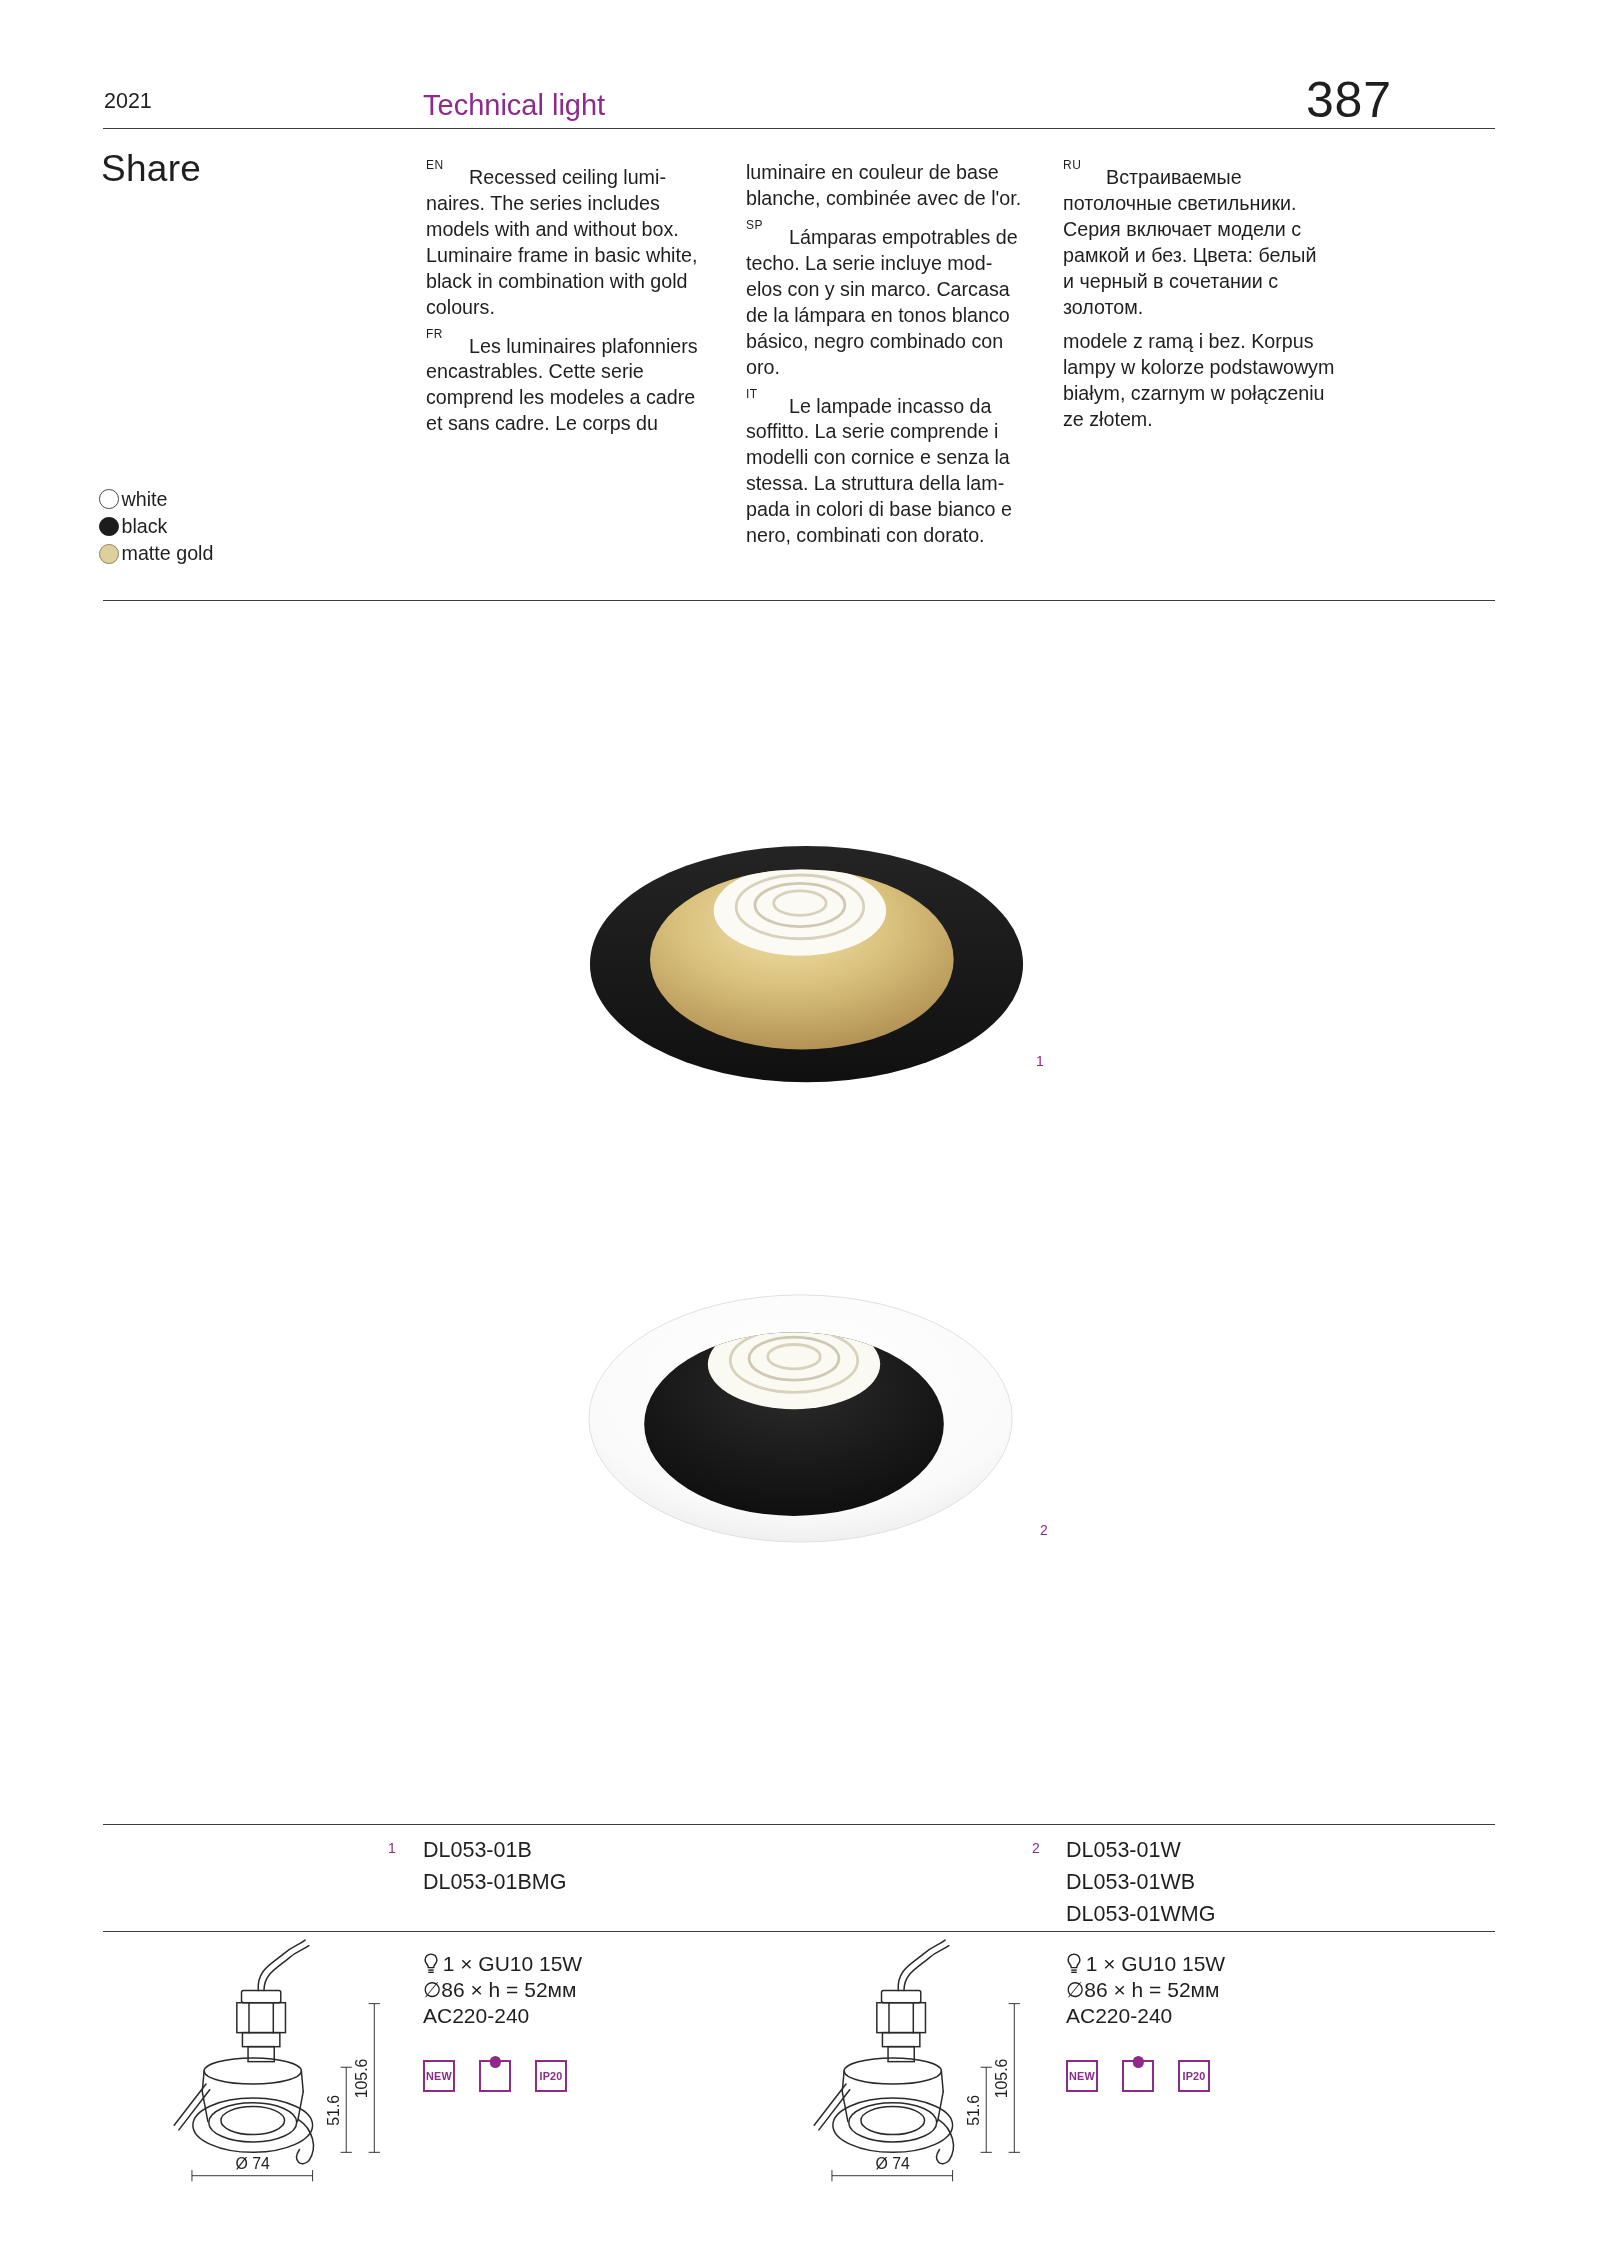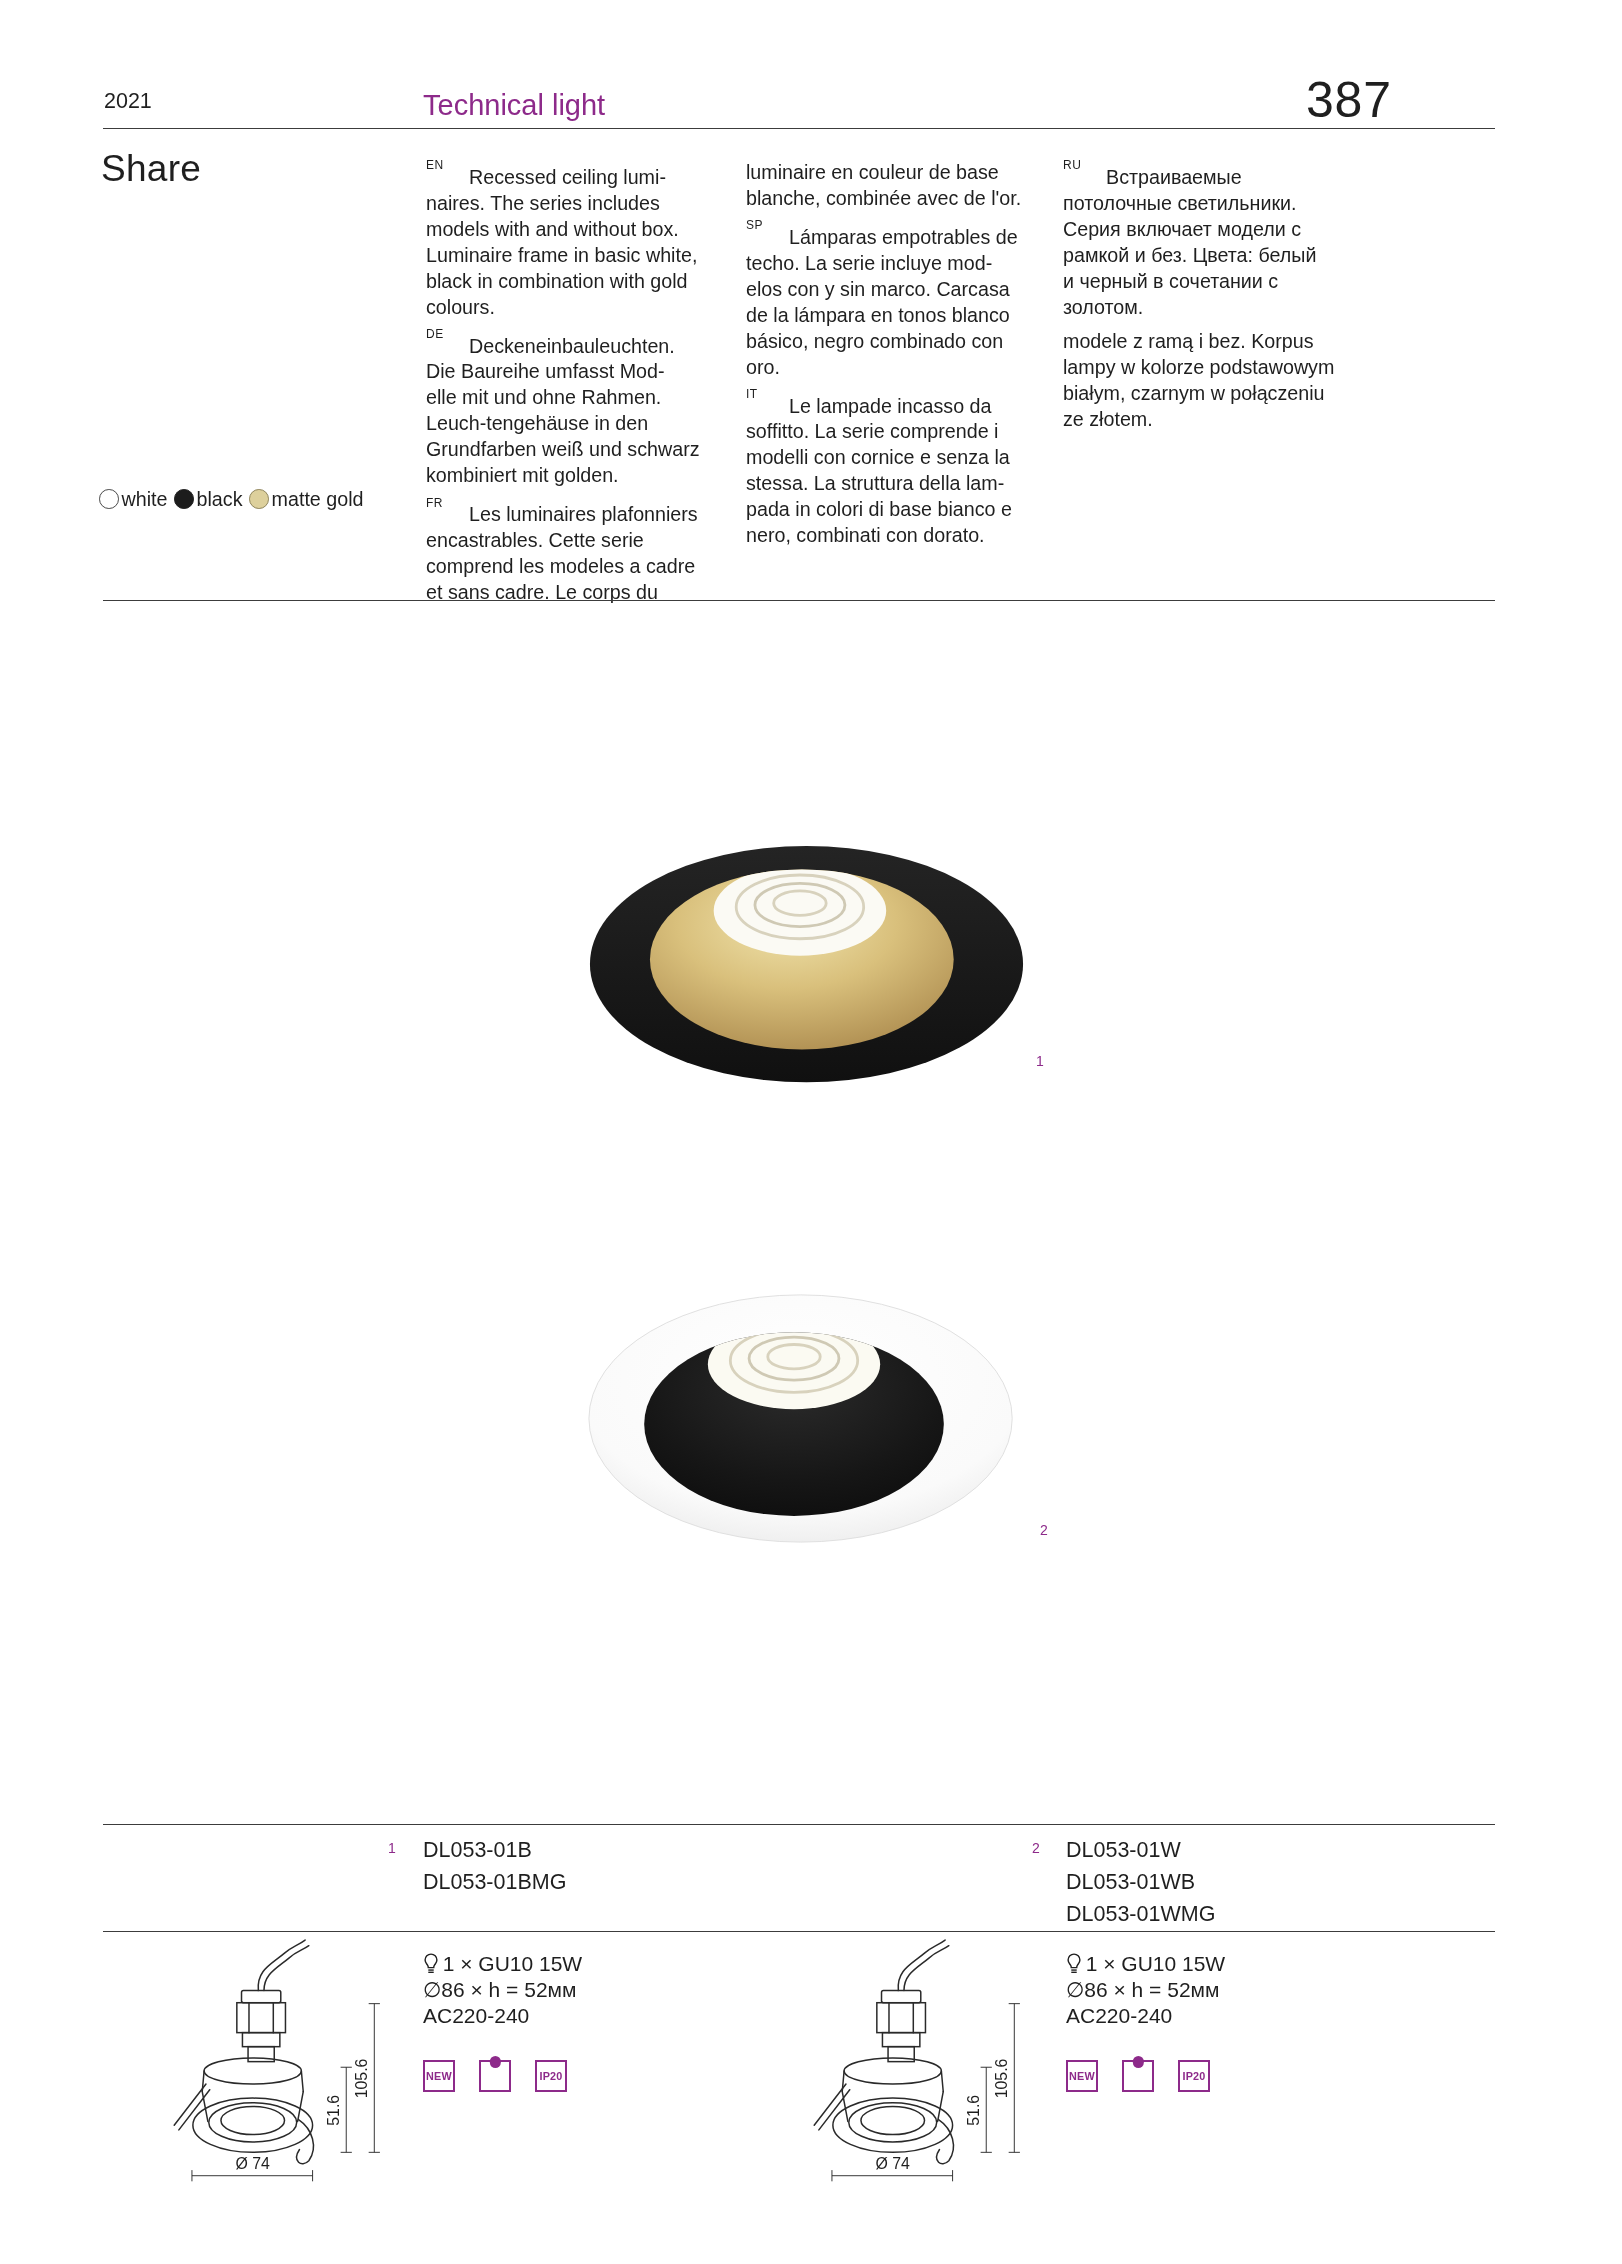--- a/index.html
+++ b/index.html
@@ -7,21 +7,21 @@
     position:relative;width:1495px;height:2265px;background:#ffffff;
     font-family:"Liberation Sans","DejaVu Sans",sans-serif;color:#1f1f1f;overflow:hidden;
   }
   .rule{position:absolute;left:103px;width:1417px;height:0.9px;background:#3c3c3c;}
   
   .year{position:absolute;left:104px;top:89px;font-size:21.5px;}
   .section{position:absolute;left:423px;top:89px;font-size:29px;color:#8d2a8a;}
   .pageno{position:absolute;right:103px;top:71px;font-size:50px;letter-spacing:0.9px;}
   
   .title{position:absolute;left:101px;top:148px;font-size:37px;letter-spacing:0.3px;}
-  .legend{position:absolute;left:99px;top:489px;display:flex;flex-direction:row;gap:6.6px;}
+  .legend{position:absolute;left:99px;top:489px;display:flex;flex-direction:column;gap:6.6px;}
   .legend-row{display:flex;align-items:center;height:20.6px;}
   .swatch{width:19.7px;height:19.7px;border-radius:50%;box-sizing:border-box;margin-right:2.8px;flex:none;}
   .swatch.white{background:#ffffff;border:1.5px solid #4a4a4a;}
   .swatch.black{background:#1c1c1c;border:1.5px solid #1c1c1c;}
   .swatch.gold{background:#ddd09c;border:1.5px solid #8f855c;}
   .legend-row span{font-size:19.7px;}
   
   .col{position:absolute;top:151px;width:317px;font-size:19.7px;line-height:26px;}
   .col p{margin:8px;}
   .seg-text{white-space:pre-line;}
@@ -72,26 +72,20 @@
     </div>
   </div>
 
   <div class="col" style="left:418px">
     <p><sup class="lang">EN</sup><span class="seg-text">Recessed ceiling lumi-
 naires. The series includes
 models with and without box.
 Luminaire frame in basic white,
 black in combination with gold
 colours.</span></p>
-    <p><sup class="lang">DE</sup><span class="seg-text">Deckeneinbauleuchten.
-Die Baureihe umfasst Mod-
-elle mit und ohne Rahmen.
-Leuch-tengehäuse in den
-Grundfarben weiß und schwarz
-kombiniert mit golden.</span></p>
     <p><sup class="lang">FR</sup><span class="seg-text">Les luminaires plafonniers
 encastrables. Cette serie
 comprend les modeles a cadre
 et sans cadre. Le corps du</span></p>
   </div>
   <div class="col" style="left:738px">
     <p><sup class="lang"></sup><span class="seg-text">luminaire en couleur de base
 blanche, combinée avec de l'or.</span></p>
     <p><sup class="lang">SP</sup><span class="seg-text">Lámparas empotrables de
 techo. La serie incluye mod-

